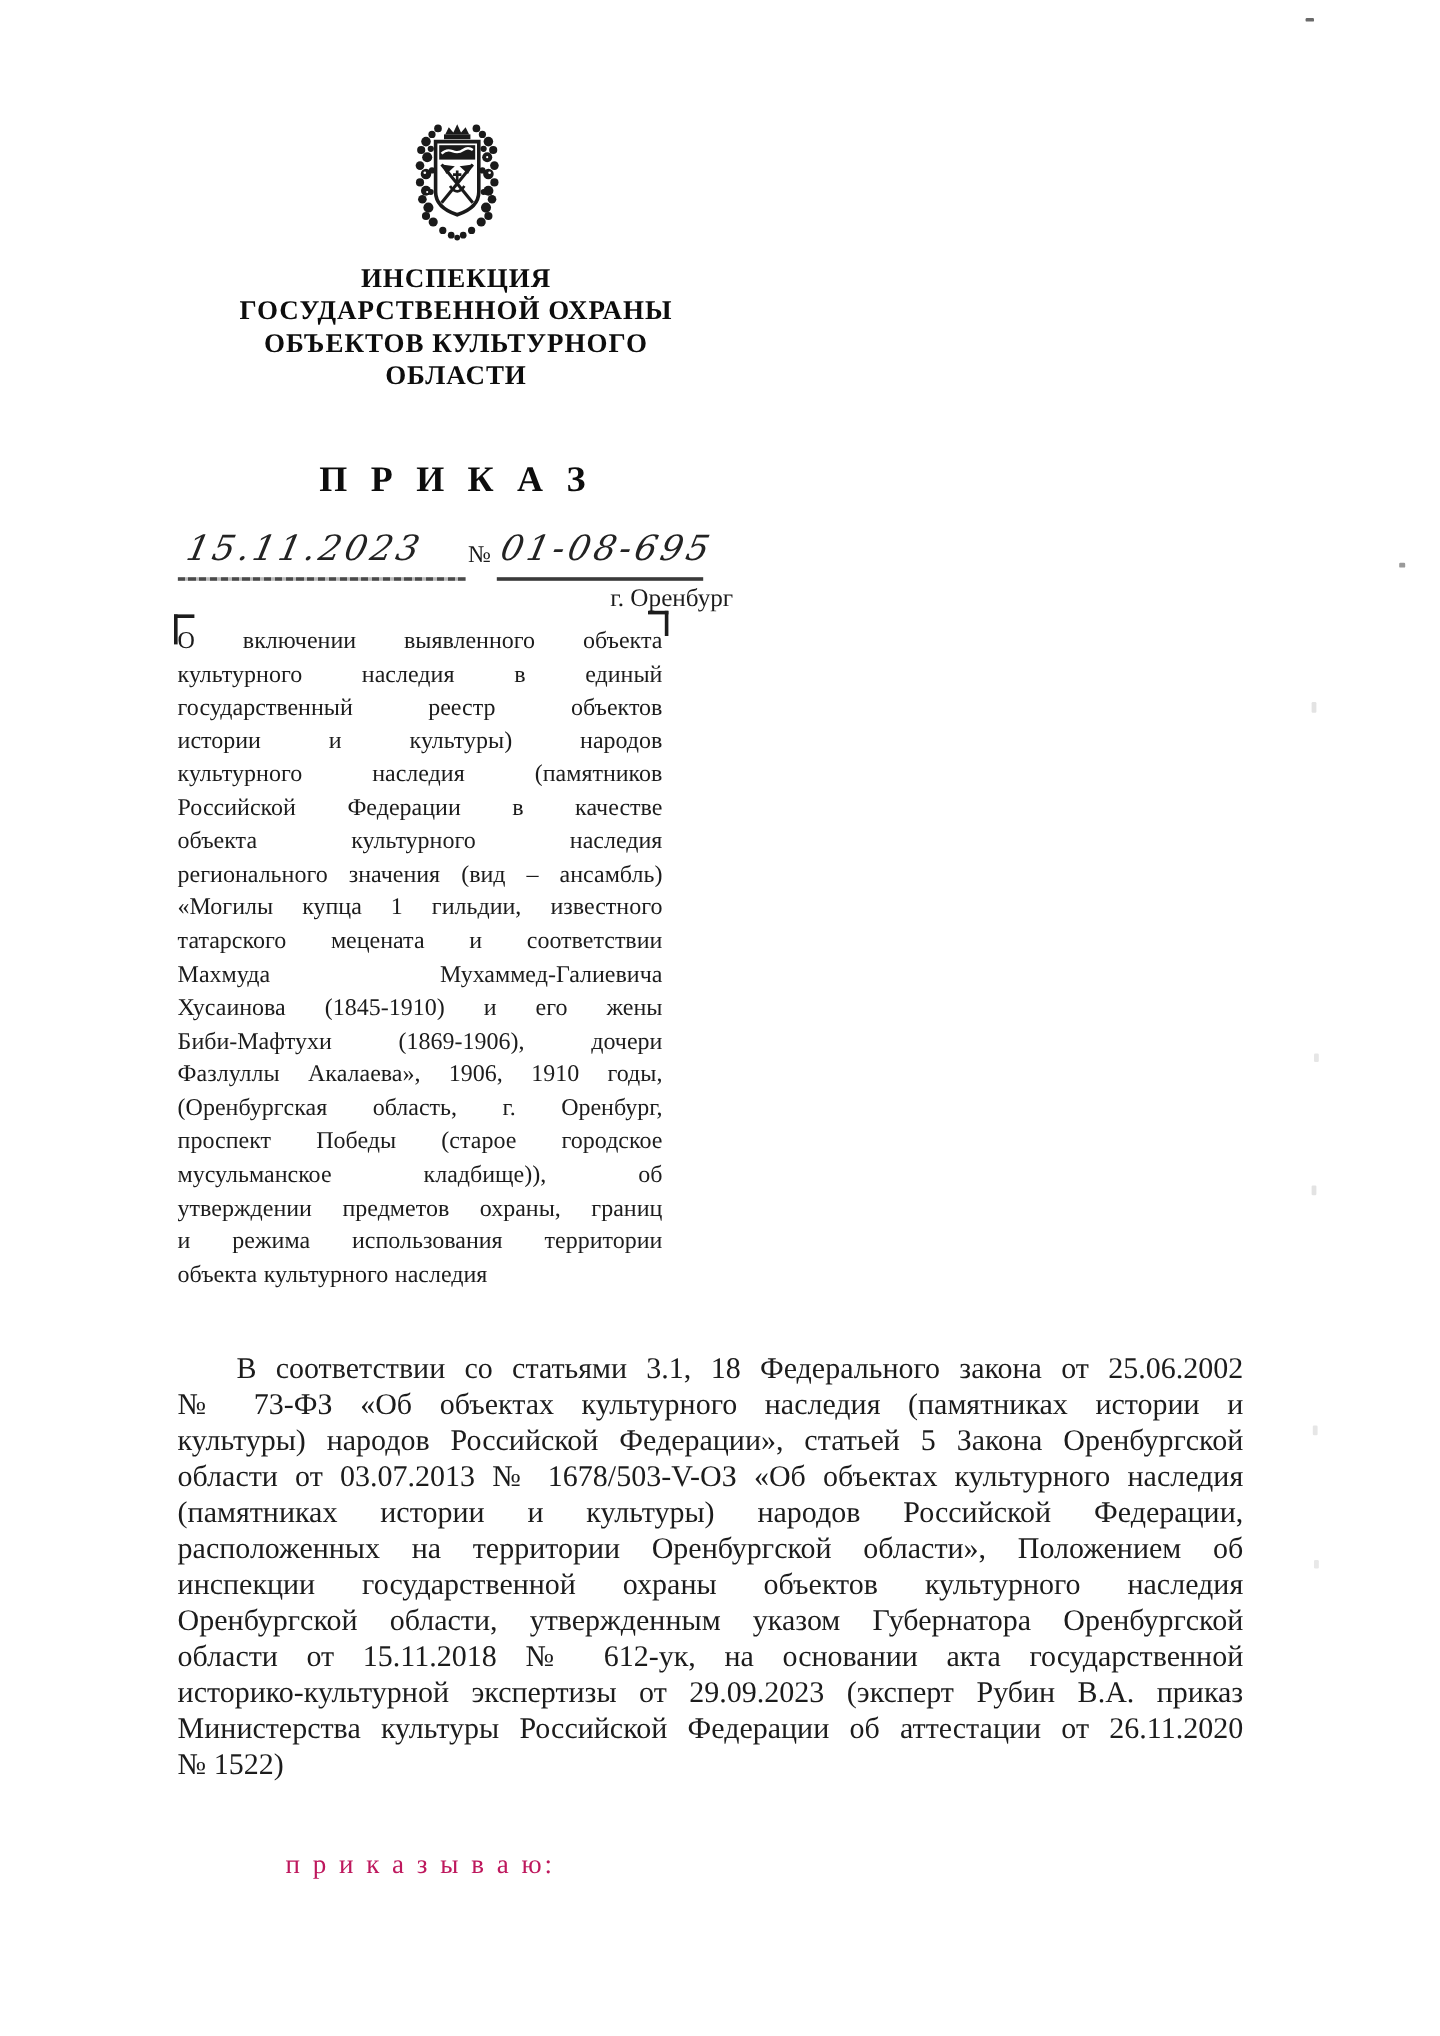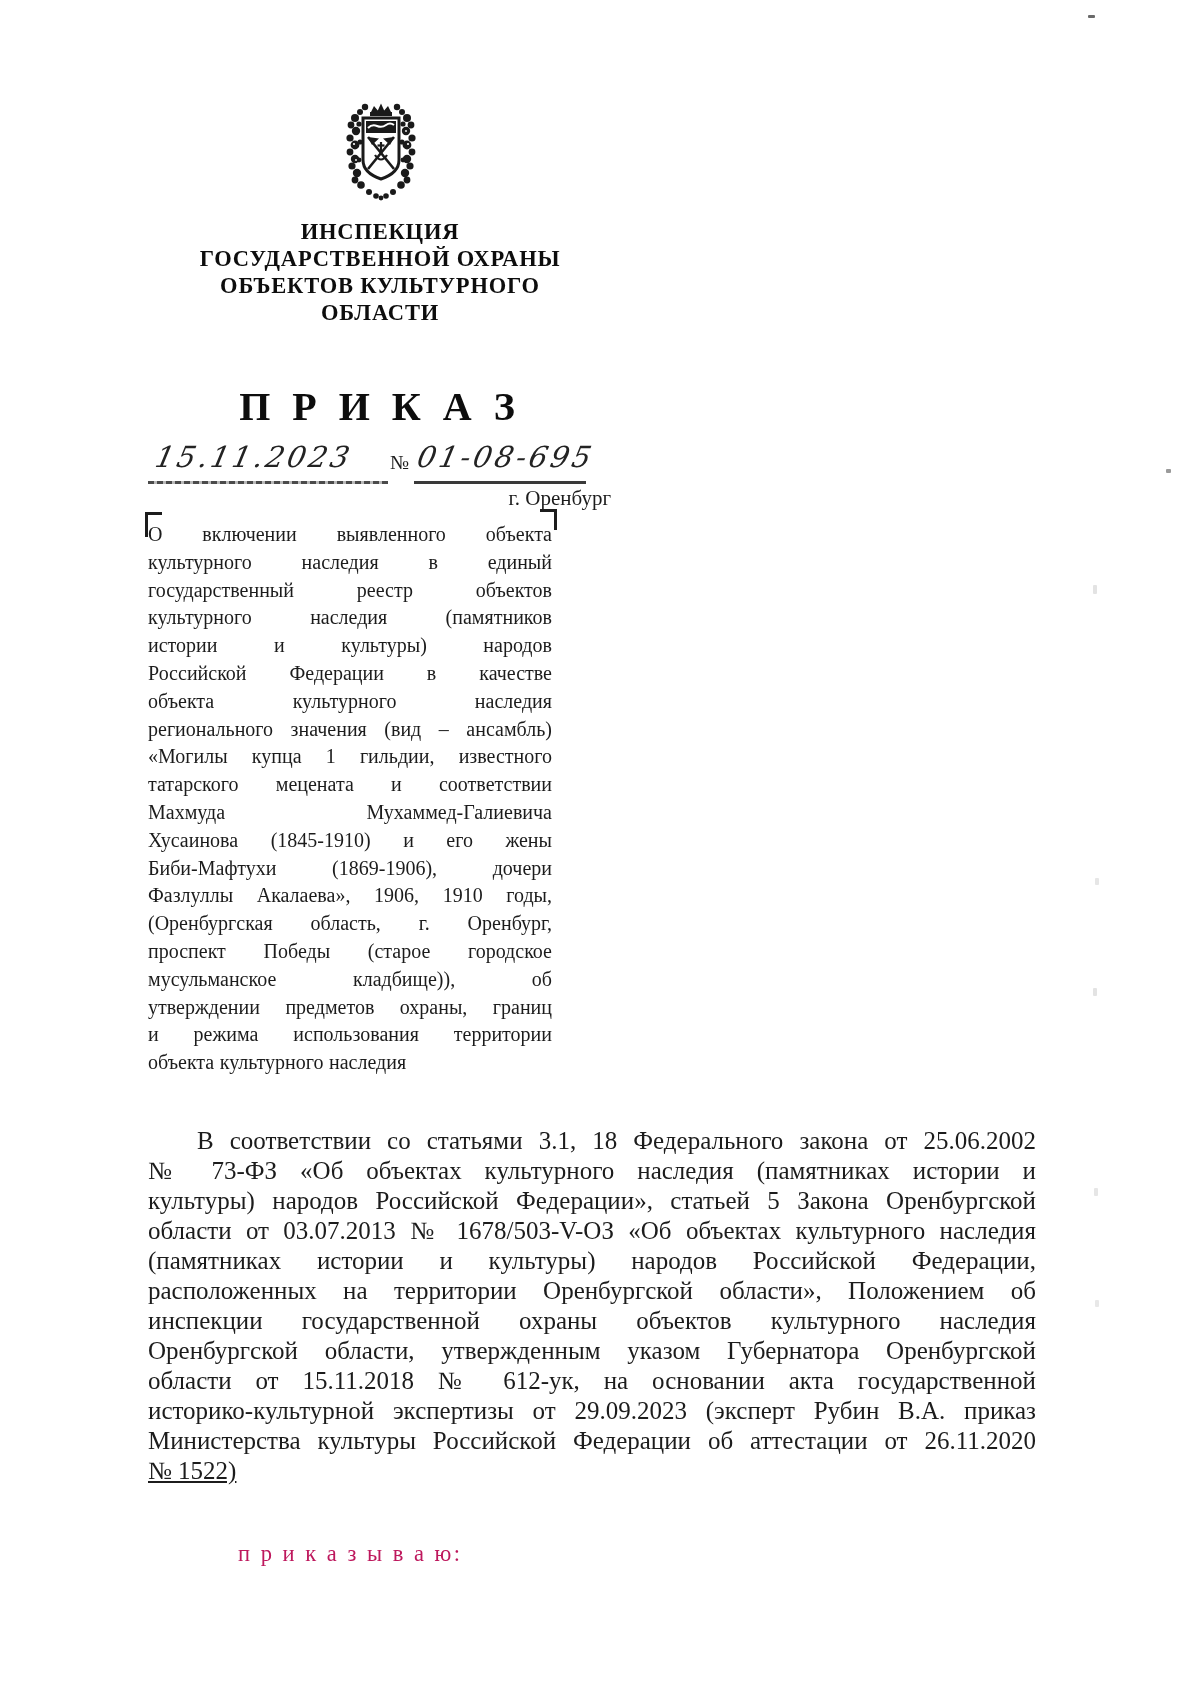--- a/index.html
+++ b/index.html
@@ -9,21 +9,21 @@
   }
   
   .emblem{position:absolute;left:338px;top:98px;width:86px;height:104px;}
   .org-name{
     position:absolute;left:149px;top:218px;width:462px;text-align:center;
     font-weight:bold;color:#0d0d0d;font-size:22.5px;line-height:27px;letter-spacing:0.8px;
   }
   
   .order-title{
     position:absolute;left:149px;top:383px;width:462px;text-align:center;
-    font-weight:bold;font-size:40px;letter-spacing:6px;color:#0d0d0d;white-space:nowrap;
+    font-weight:bold;font-size:30px;letter-spacing:6px;color:#0d0d0d;white-space:nowrap;
   }
   .date-number-row{position:absolute;left:148px;top:438px;width:452px;height:50px;}
   .hw{
     font-family:"DejaVu Serif",serif;font-style:italic;font-size:29px;color:#232323;
     letter-spacing:3px;transform:skewX(-12deg);display:inline-block;white-space:nowrap;
   }
   .hw-date{position:absolute;left:8px;top:2px;}
   .no-label{position:absolute;left:242px;top:13px;font-size:20px;color:#1c1c1c;}
   .hw-number{position:absolute;left:270px;top:2px;}
   .rule{position:absolute;height:3px;}
@@ -39,21 +39,21 @@
   .subject-lines .subject-line:last-child{text-align-last:left;}
   .corner{position:absolute;width:14px;height:22px;}
   .corner-left{left:-3px;top:-9px;border-left:3px solid #1c1c1c;border-top:3px solid #1c1c1c;}
   .corner-right{right:-5px;top:-12px;border-right:3px solid #1c1c1c;border-top:3px solid #1c1c1c;height:18px;}
   
   .body-par{position:absolute;left:148px;top:1126px;width:888px;}
   .body-line{
     font-size:25px;line-height:30px;text-align:justify;text-align-last:justify;
   }
   .body-lines .body-line:first-child{text-indent:49px;}
-  .body-lines .body-line:last-child{text-align-last:left;text-decoration:underline;}
+  .body-lines .body-line:last-child{text-align-last:left;}
   .decree{
     position:absolute;left:148px;top:1541px;width:888px;padding-left:90px;box-sizing:border-box;
     font-size:22.5px;letter-spacing:2.5px;color:#be185d;
   }
   
   .speck{position:absolute;border-radius:1px;}
   .sp1{left:1088px;top:15px;width:7px;height:3px;background:#6a6a6a;}
   .sp2{left:1166px;top:469px;width:5px;height:4px;background:#9a9a9a;}
   .sp3{left:1093px;top:585px;width:4px;height:9px;background:#e3e3e3;}
   .sp4{left:1095px;top:878px;width:4px;height:7px;background:#e6e6e6;}
@@ -166,22 +166,22 @@
 
   <div class="city">г. Оренбург</div>
 
   <div class="subject">
     <div class="corner corner-left"></div>
     <div class="corner corner-right"></div>
     <div class="subject-lines">
         <div class="subject-line">О включении выявленного объекта</div>
         <div class="subject-line">культурного наследия в единый</div>
         <div class="subject-line">государственный реестр объектов</div>
+        <div class="subject-line">истории и культуры) народов</div>
         <div class="subject-line">культурного наследия (памятников</div>
-        <div class="subject-line">истории и культуры) народов</div>
         <div class="subject-line">Российской Федерации в качестве</div>
         <div class="subject-line">объекта культурного наследия</div>
         <div class="subject-line">регионального значения (вид – ансамбль)</div>
         <div class="subject-line">«Могилы купца 1 гильдии, известного</div>
         <div class="subject-line">татарского мецената и соответствии</div>
         <div class="subject-line">Махмуда Мухаммед-Галиевича</div>
         <div class="subject-line">Хусаинова (1845-1910) и его жены</div>
         <div class="subject-line">Биби-Мафтухи (1869-1906), дочери</div>
         <div class="subject-line">Фазлуллы Акалаева», 1906, 1910 годы,</div>
         <div class="subject-line">(Оренбургская область, г. Оренбург,</div>

